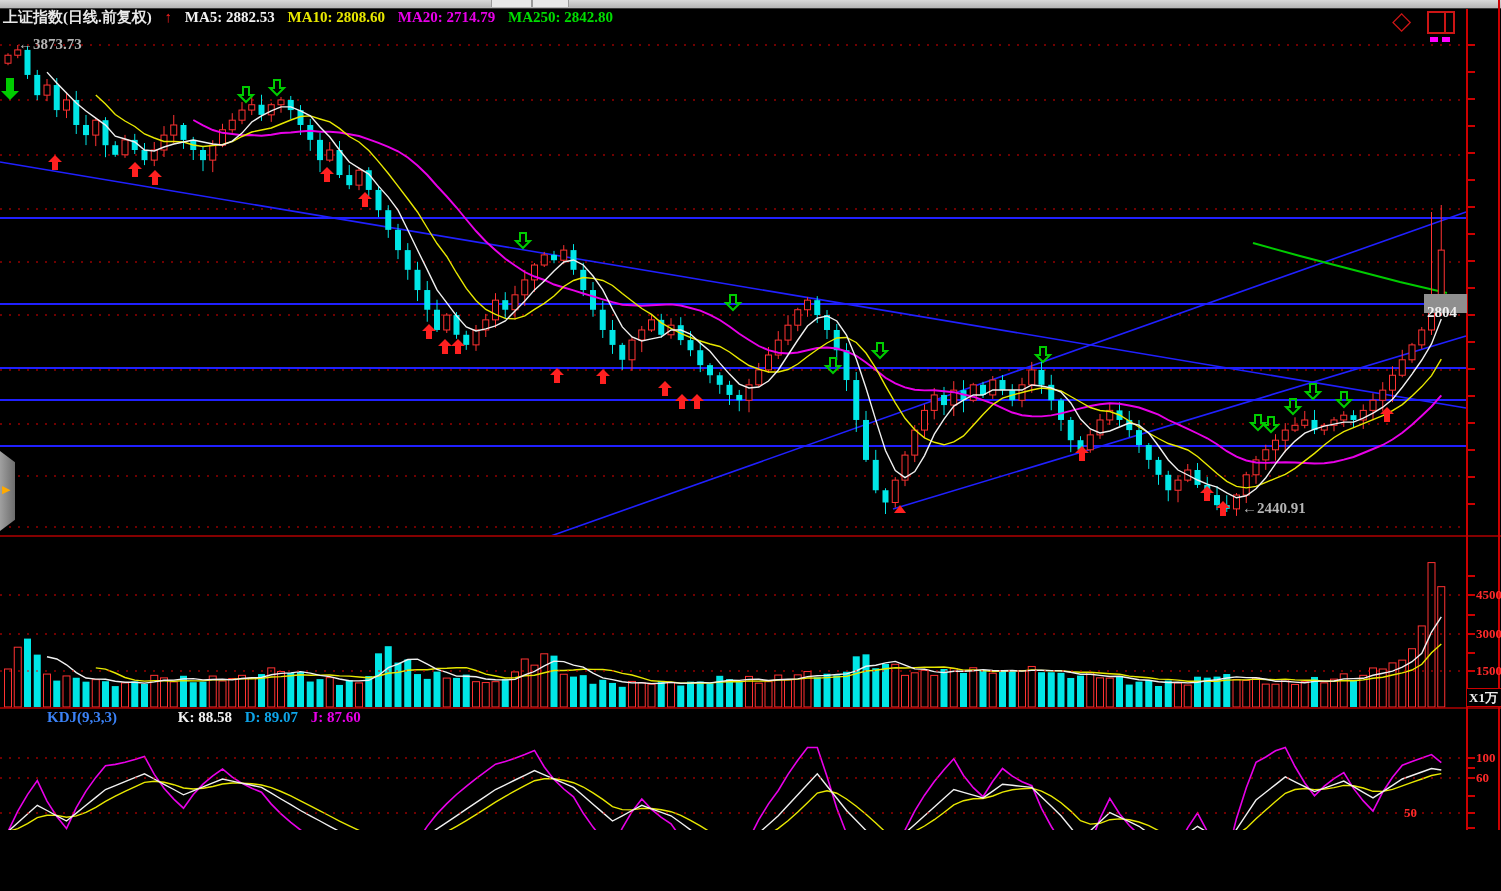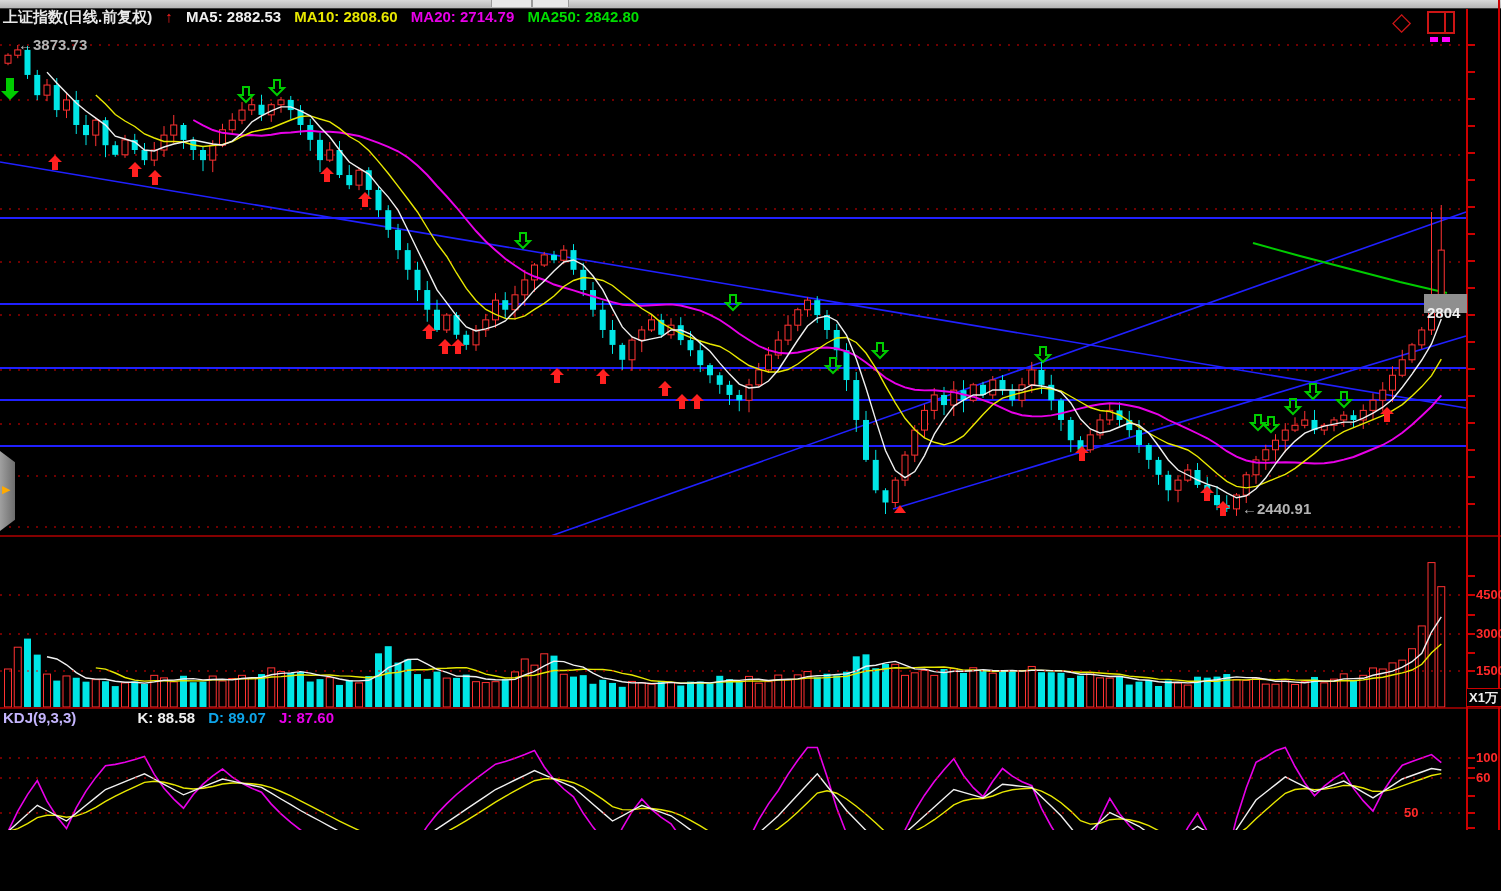--- a/index.html
+++ b/index.html
@@ -1,17 +1,17 @@
 <!DOCTYPE html>
 <html><head>
 <meta charset="utf-8">
 <style>
   html,body{margin:0;padding:0;background:#000;}
   #screen{position:relative;width:1501px;height:830px;background:#000;overflow:hidden;
-          font-family:Liberation Sans, sans-serif;}
+          font-family:Liberation Serif, serif;}
   #topstrip{position:absolute;left:0;top:0;width:1501px;height:8px;
             background:linear-gradient(#d9d9d9,#b5b5b5);border-bottom:1px solid #3a3a3a;}
   .striptab{position:absolute;top:0;height:7px;background:#e8e8e8;border-left:1px solid #9a9a9a;border-right:1px solid #9a9a9a;}
   #chart{position:absolute;left:0;top:0;}
   .hdr{position:absolute;left:3px;white-space:nowrap;font-size:15px;font-weight:700;letter-spacing:0;}
   .hdr span{margin-right:9px;}
   .annot{position:absolute;font-size:15px;font-weight:700;color:#b4b4b4;white-space:nowrap;}
   .axis-label{position:absolute;font-size:13px;font-weight:700;color:#ff2a2a;white-space:nowrap;}
   #price-marker-box{position:absolute;left:1424px;top:294px;width:43px;height:19px;background:#8f8f8f;}
   #price-marker-label{position:absolute;left:1427px;top:304px;font-size:15px;font-weight:700;color:#f0f0f0;}
@@ -688,21 +688,21 @@
 
 
   <span class="axis-label" style="left:1476px;top:587px;">45000</span>
   <span class="axis-label" style="left:1476px;top:626px;">30000</span>
   <span class="axis-label" style="left:1476px;top:663px;">15000</span>
   <div id="unit-box">
     <span>X1万</span>
   </div>
 
   <div class="hdr" style="top:709px;">
-    <span style="color: #c4b5fd;">KDJ(9,3,3)</span>
+    <span style="color: #3b82f6; margin-left: 44px;">KDJ(9,3,3)</span>
     <span style="color: rgb(240, 240, 240); padding-left: 48px;">K: 88.58</span>
     <span style="color: #0ea5e9;">D: 89.07</span>
     <span style="color: rgb(232, 0, 232);">J: 87.60</span>
   </div>
 
   <span class="axis-label" style="left:1476px;top:750px;">100</span>
   <span class="axis-label" style="left:1476px;top:770px;">60</span>
   <span class="axis-label" style="left:1404px;top:805px;">50</span>
   <span class="axis-label" style="left:1476px;top:835px;">20</span>
 

